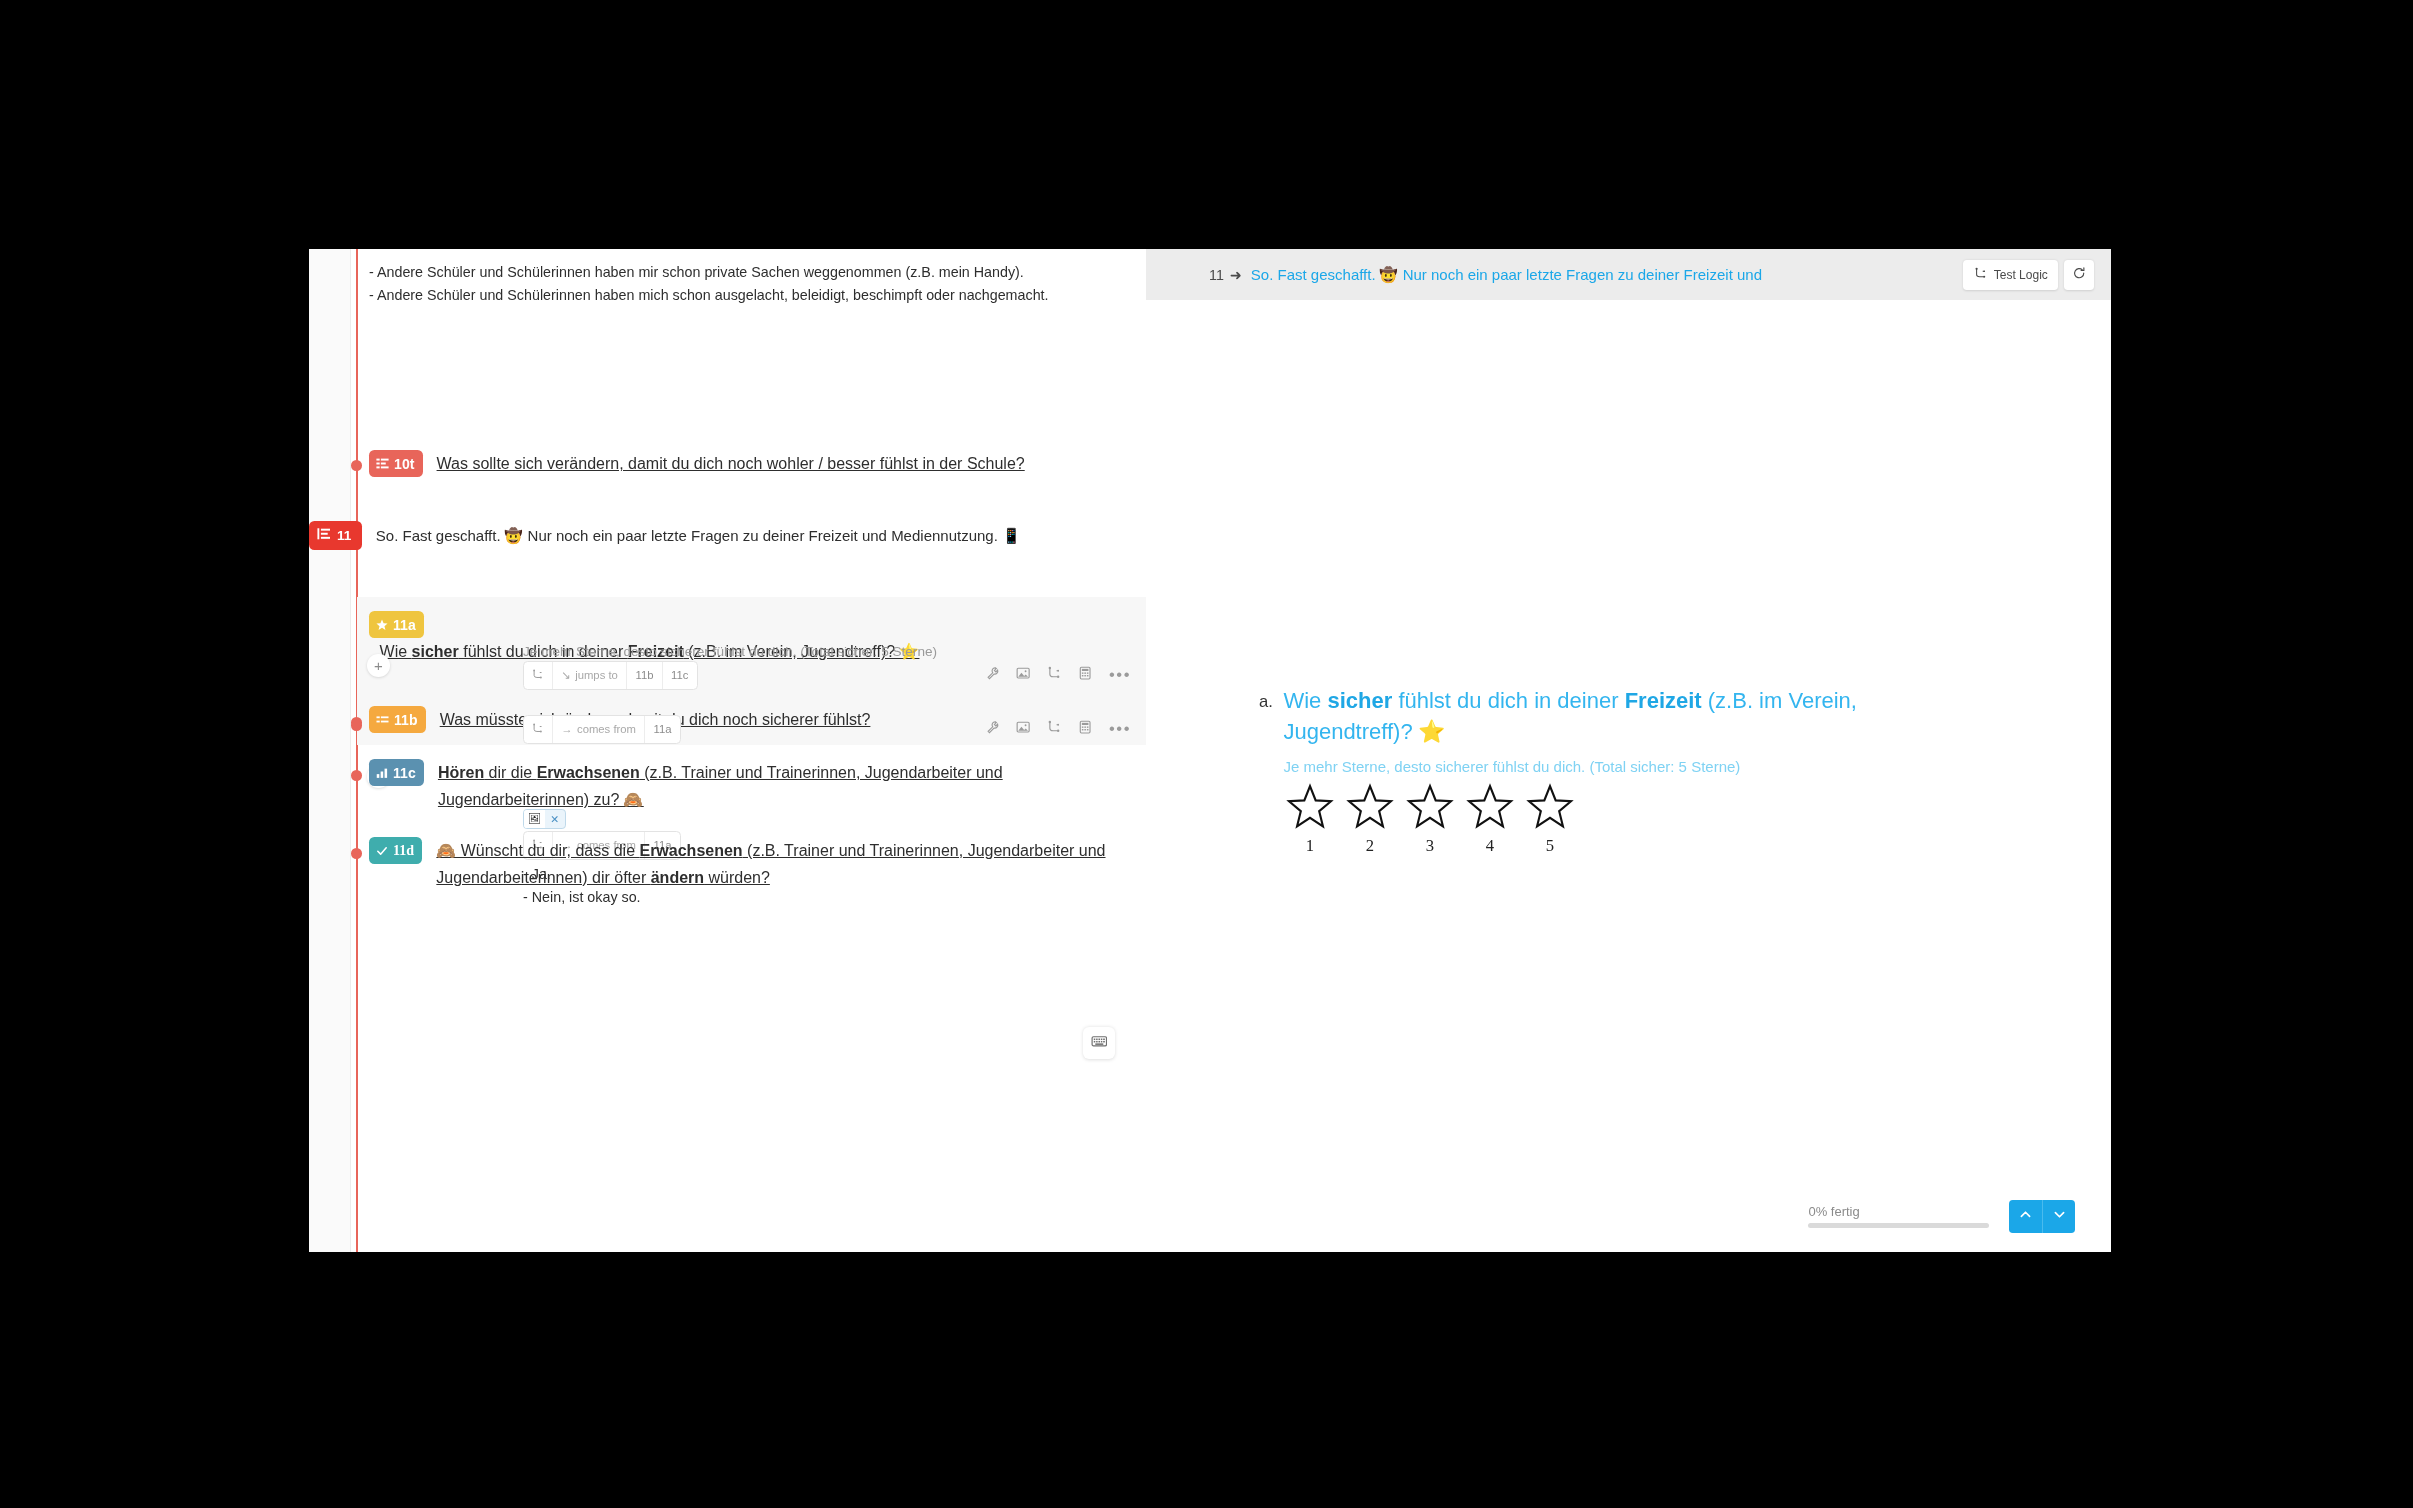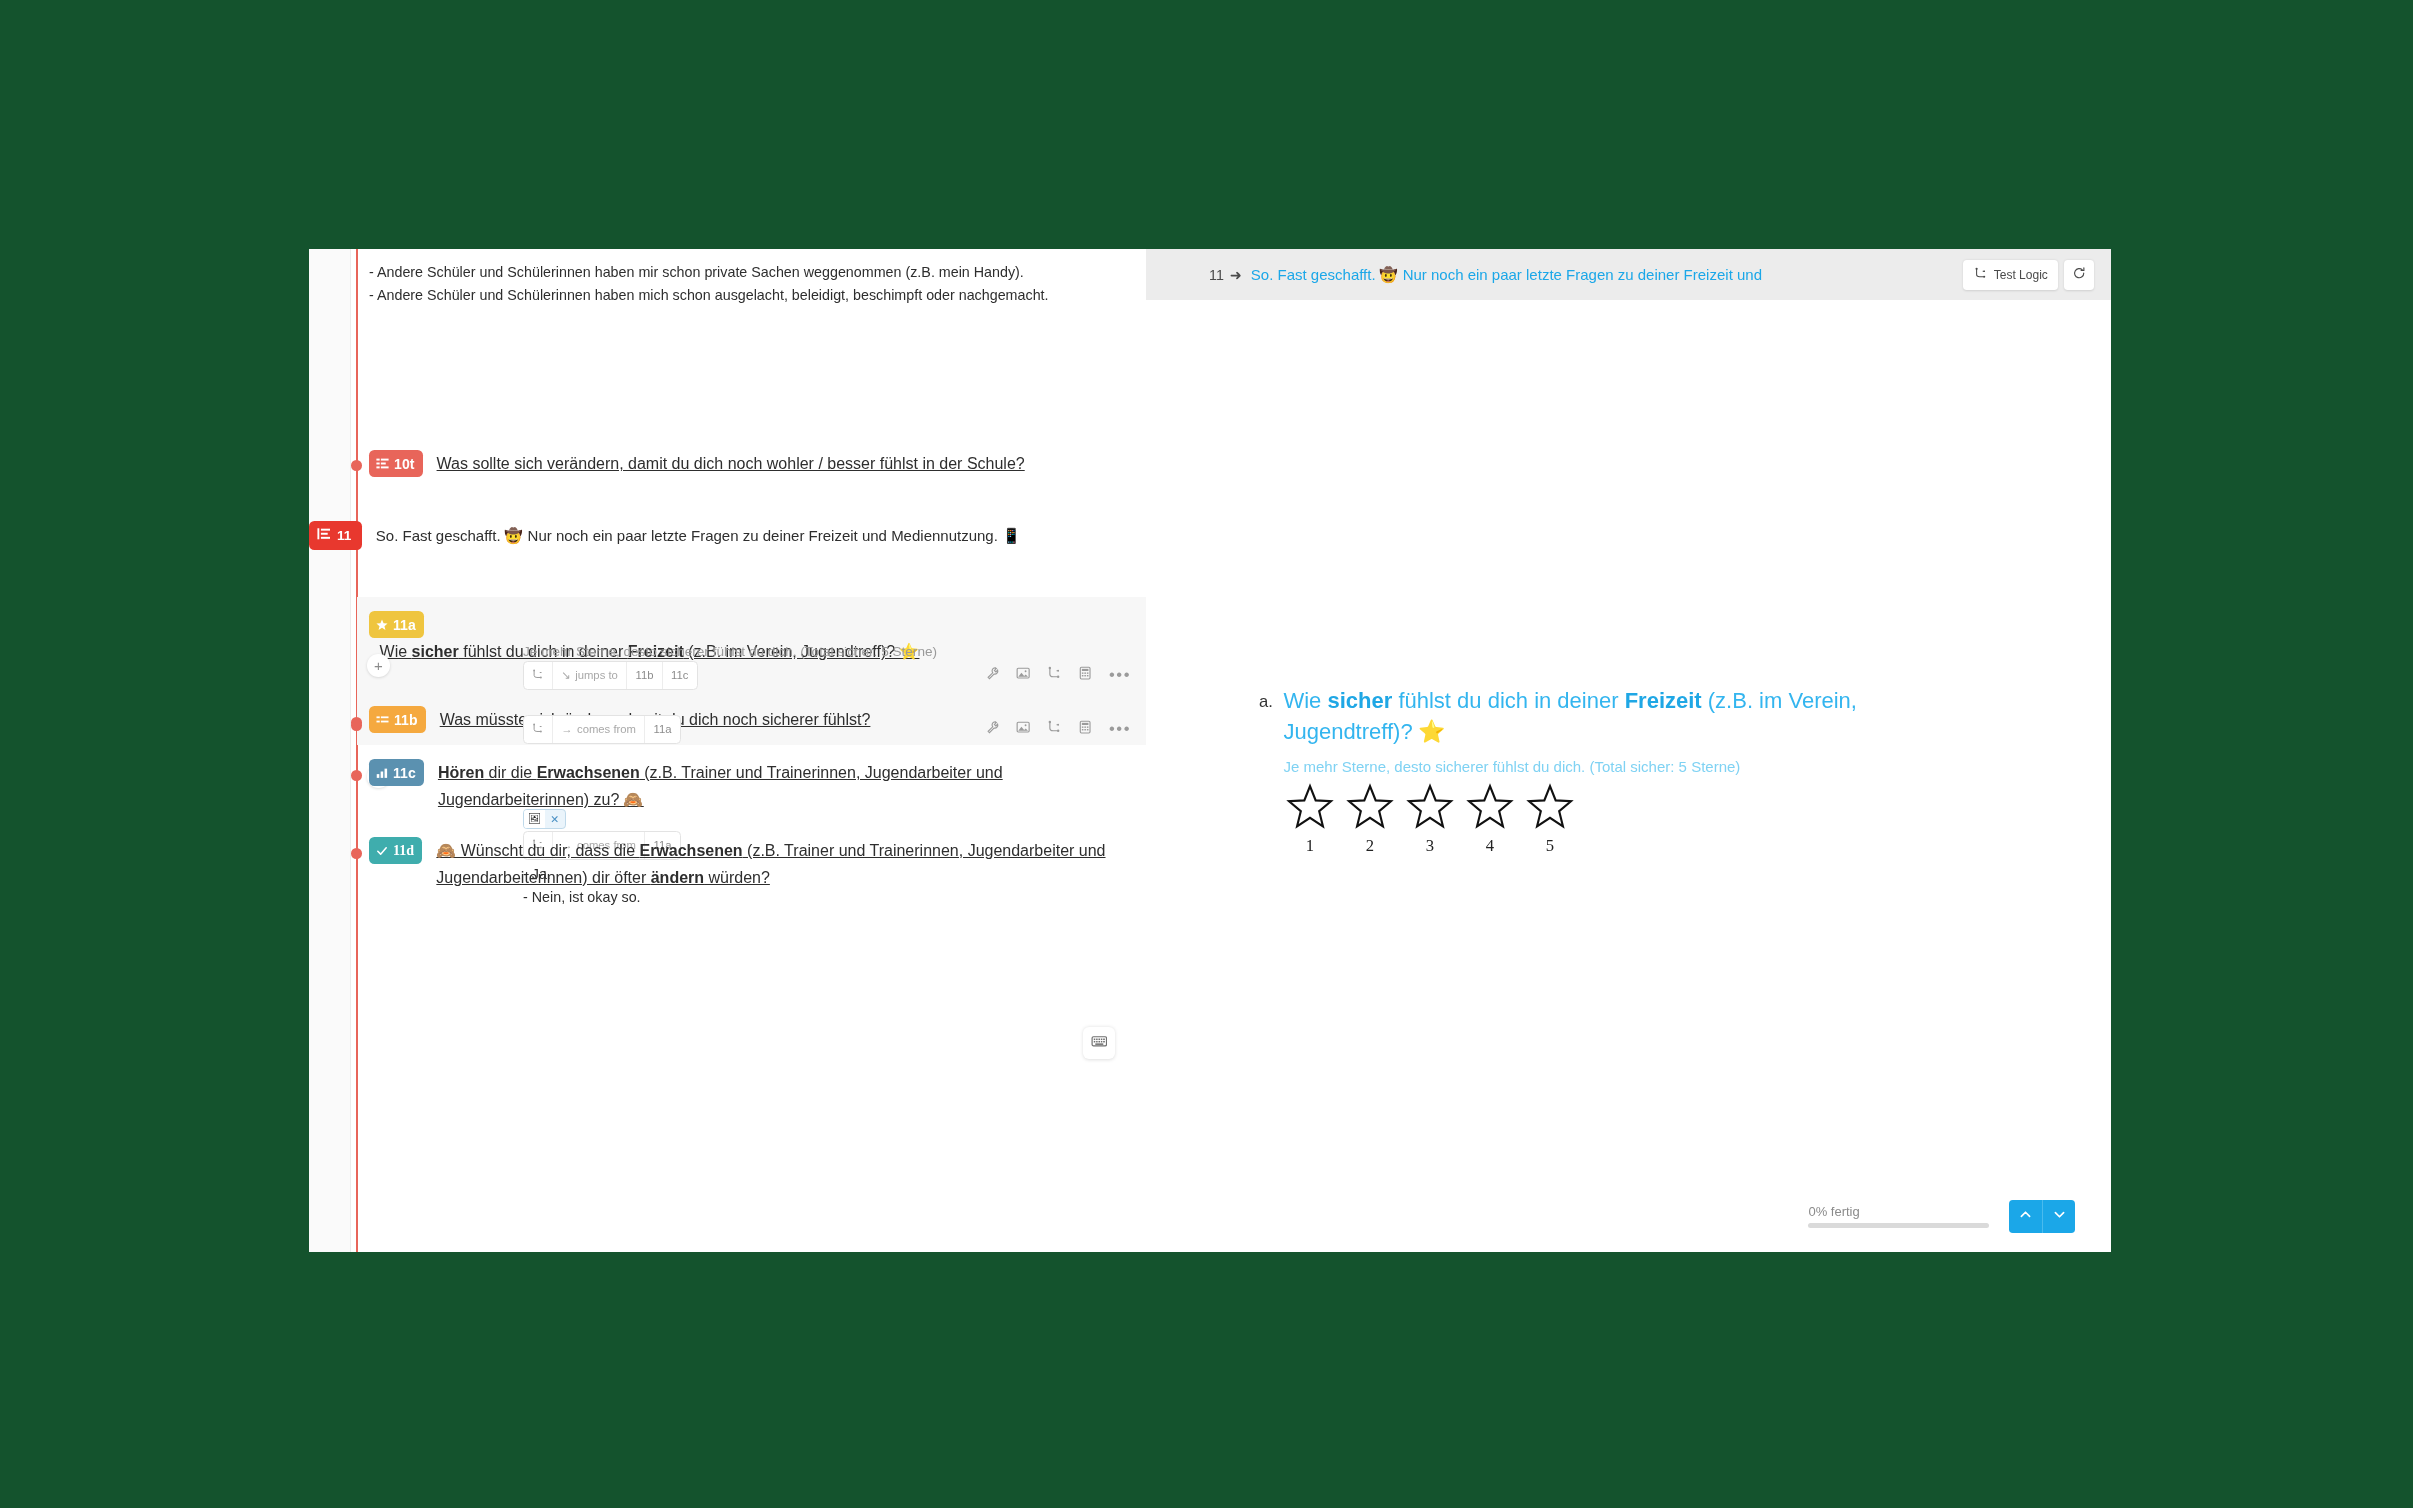--- a/index.html
+++ b/index.html
@@ -5,21 +5,21 @@
   * { box-sizing: border-box; margin: 0; padding: 0; }
   html, body {
     width: 2413px; height: 1508px;
     background: #f2f2f2;
     font-family: "Liberation Sans", sans-serif;
     overflow: hidden;
   }
   .stage {
     position: relative;
     width: 2413px; height: 1508px;
-    background: #14532d;
+    background: #000000;
   }
 
   
   .editor-panel {
     position: absolute;
     left: 309px; top: 249px;
     width: 837px; height: 1003px;
     background: #ffffff;
     overflow: hidden;
   }

